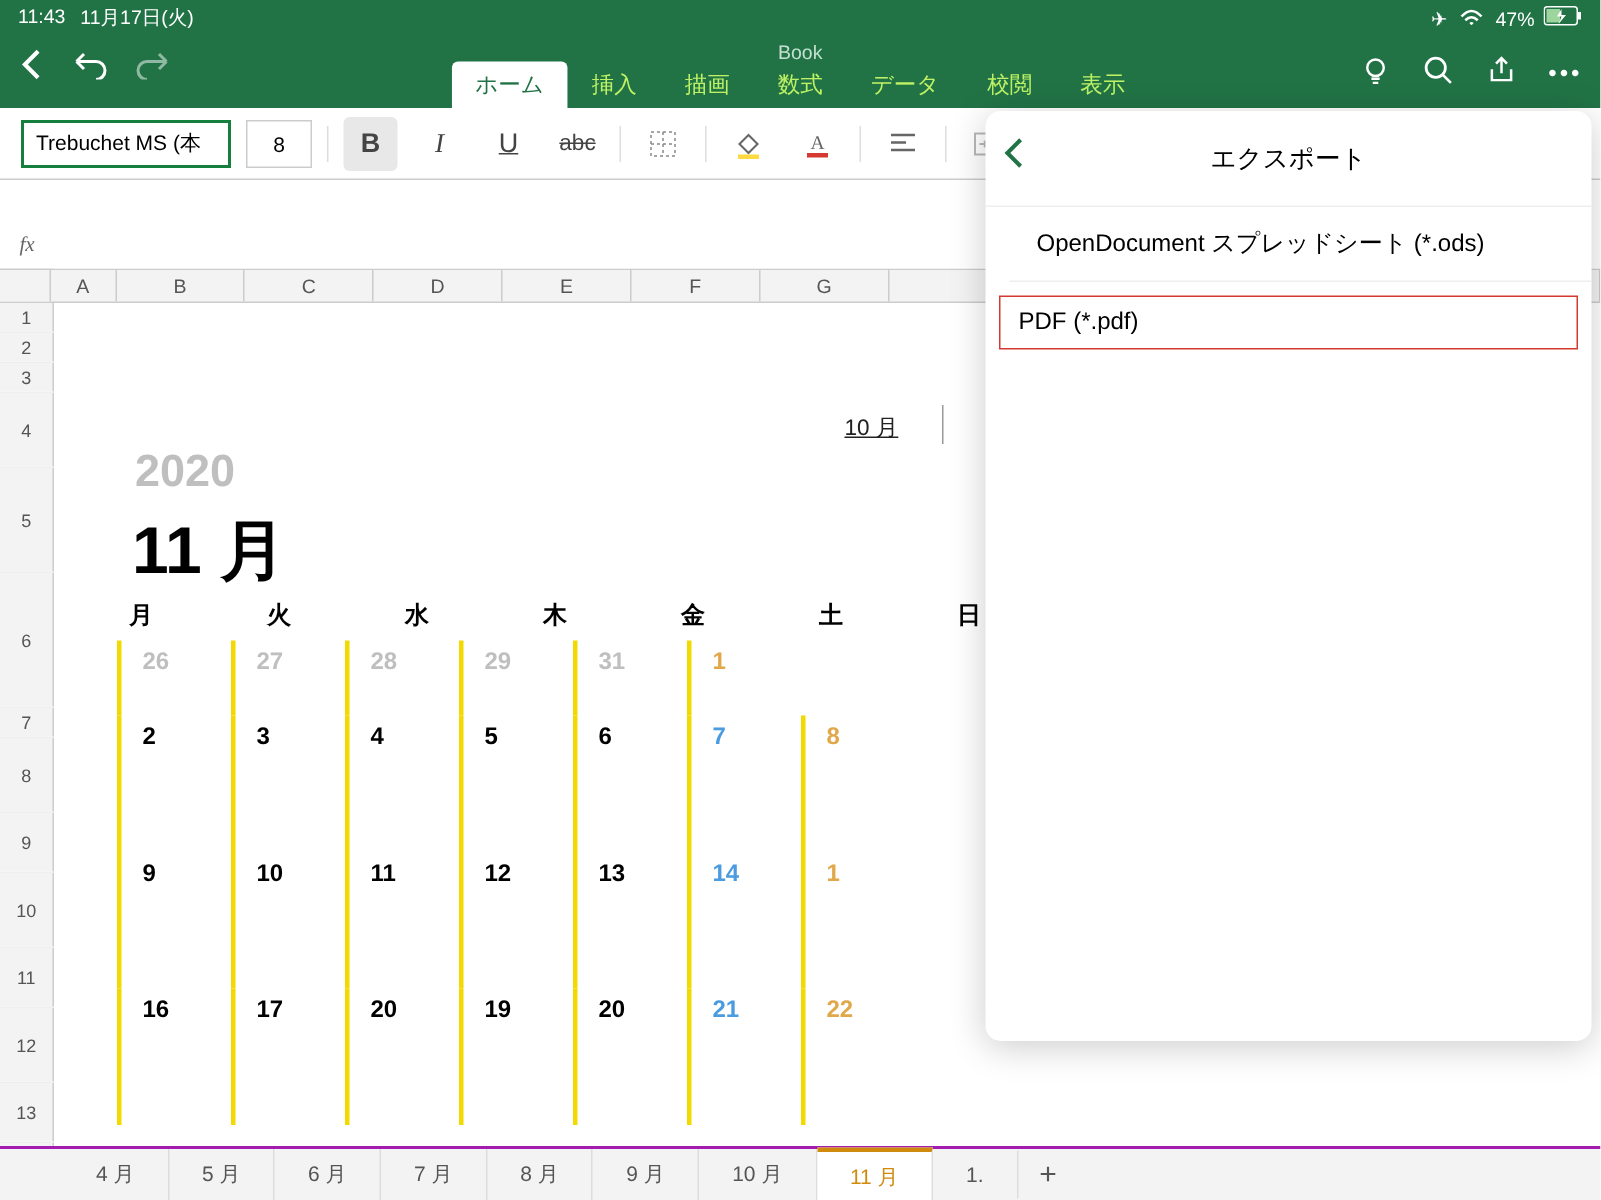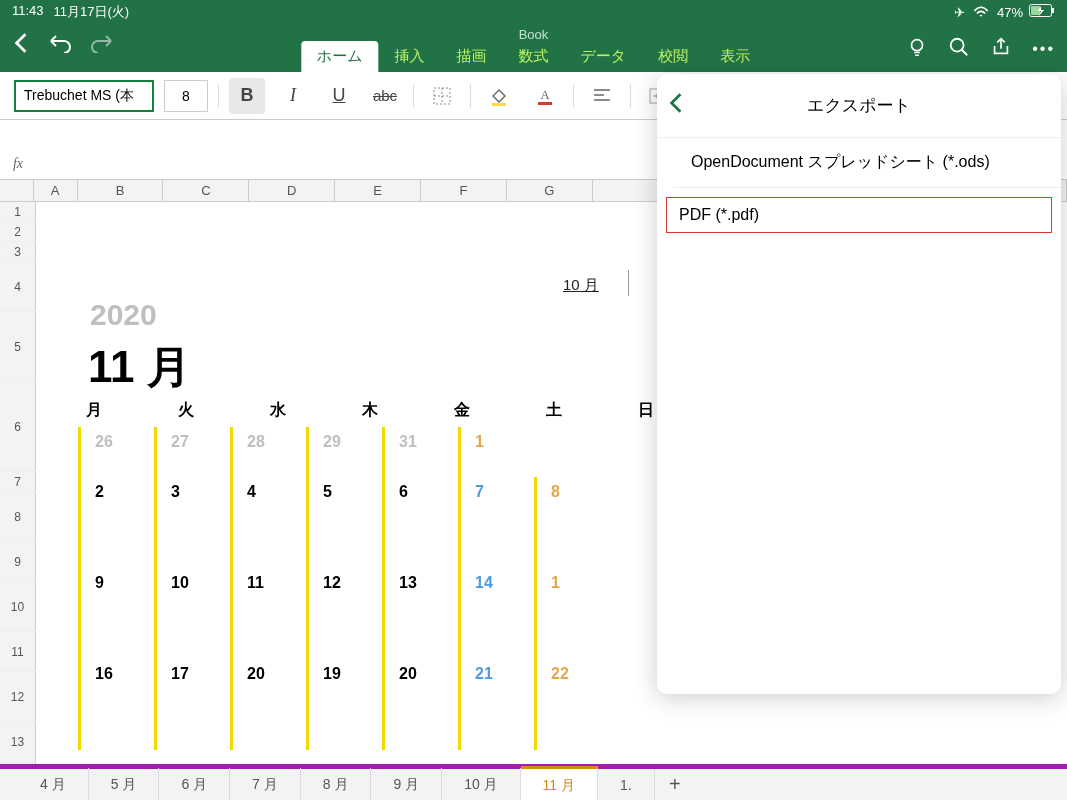--- a/index.html
+++ b/index.html
@@ -46,21 +46,21 @@
 .cal-table { position: absolute; left: 42px; top: 198px; }
 .cal-dayhead { display: flex; }
 .cal-dh { width: 92px; font-size: 16px; font-weight: bold; text-align: left; padding-left: 8px; padding-bottom: 6px; color: #000;}
 .cal-week { display: flex; }
 .cal-cell { width: 76px; height: 91px; border-left: 3px solid #f2d900; padding: 6px 8px 0 14px; font-size: 16px; font-weight: bold; font-family: "Trebuchet MS", sans-serif;}
 .cal-week.first .cal-cell { height: 50px; }
 .muted { color: #bfbfbf; }
 .sat { color: #4a9be0; }
 .sun { color: #e0a84a; }
 
-.sheet-tabs { position: absolute; bottom: 0; left: 0; right: 0; height: 36px; background: #f3f3f3; border-top: 5px solid #a21caf; display: flex; align-items: center; padding-left: 18px; }
+.sheet-tabs { position: absolute; bottom: 0; left: 0; right: 0; height: 36px; background: #f3f3f3; border-top: 2px solid #a21caf; display: flex; align-items: center; padding-left: 42px; }
 .sheet-tab { padding: 8px 22px; font-size: 14px; color: #555; border-right: 1px solid #ddd; cursor: pointer; }
 .sheet-tab.active { background: #fff; color: #d08b0f; border-top: 3px solid #d08b0f; }
 .add-tab { width: 40px; text-align: center; font-size: 20px; color: #555; cursor: pointer; }
 
 .export-panel { position: absolute; top: 74px; right: 6px; width: 404px; height: 620px; background: #fff; border-radius: 10px; box-shadow: 0 4px 24px rgba(0,0,0,0.2); z-index: 100; }
 .export-header { height: 64px; display: flex; align-items: center; justify-content: center; position: relative; border-bottom: 1px solid #eee; }
 .export-back { position: absolute; left: 12px; font-size: 24px; color: #217346; cursor: pointer; }
 .export-title { font-size: 17px; }
 .export-item { padding: 14px 18px; font-size: 16px; border-bottom: 1px solid #eee; cursor: pointer; margin-left: 16px; }
 .export-item.highlighted { outline: 1.5px solid #d43a2f; outline-offset: -6px; margin: 4px 4px; border-bottom: none;}

